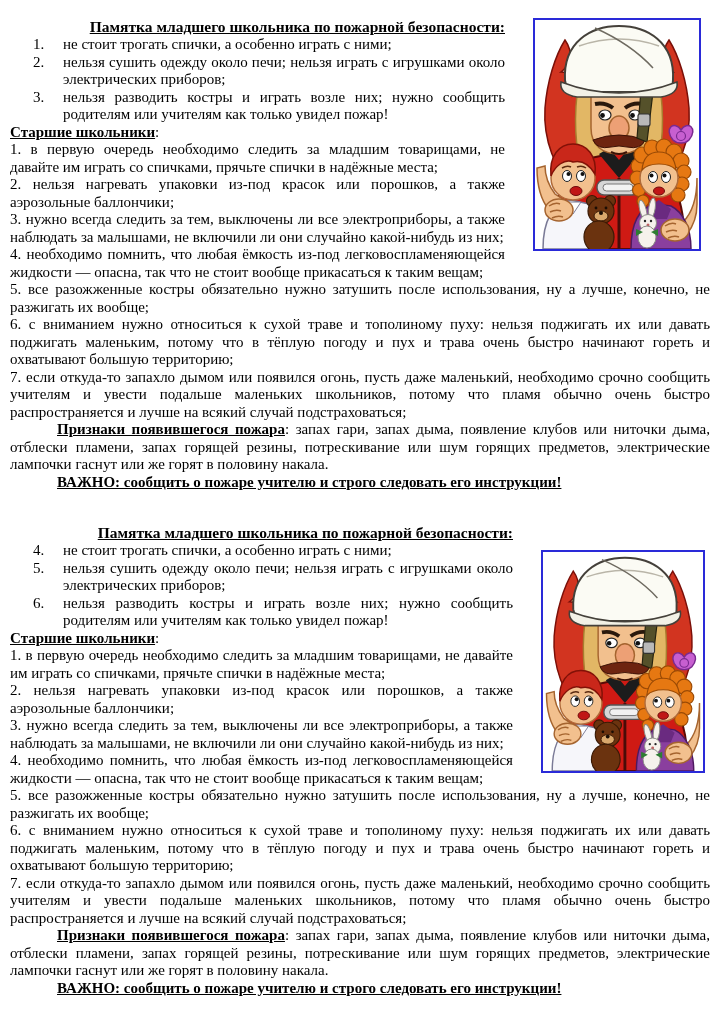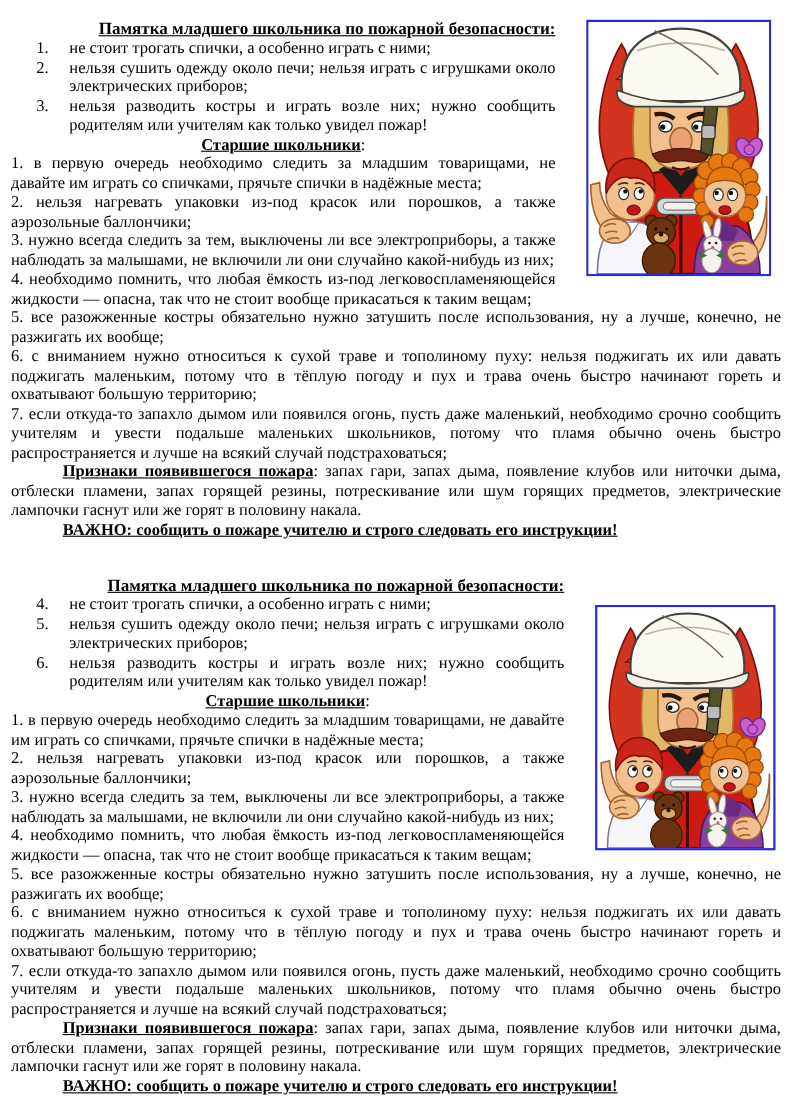--- a/index.html
+++ b/index.html
@@ -3,21 +3,21 @@
 <meta charset="utf-8">
 <style>
   html,body{margin:0;padding:0;background:#ffffff;}
   body{width:726px;height:1010px;overflow:hidden;
        font-family:"Liberation Serif","DejaVu Serif",serif;color:#000;}
   .page{box-sizing:border-box;width:726px;height:1010px;padding:18px 16px 0 10px;}
   .memo-block{font-size:15px;line-height:17.5px;text-align:justify;}
   .memo-block.second{margin-top:33px;}
   .title{text-align:right;font-size:15.5px;line-height:18px;}
   .bu{font-weight:bold;text-decoration:underline;}
-  .center{text-align:center;}
+  .center{text-align:left;}
   .jr-item{position:relative;padding-left:53px;}
   .jr-num{position:absolute;left:23px;top:0;}
   p.sr-item,p.para{margin:0;}
   .indent{text-indent:47px;}
   
   .illo{float:right;box-sizing:content-box;border:2px solid var(--border_blue,#2a2ad8);
         background:#fff;margin:0 9px 6px 28px;}
   .illo-1{width:164px;height:229px;}
   .illo-2{width:160px;height:219px;margin-top:26px;margin-right:5px;}
   .illo svg{display:block;width:100%;height:100%;}

